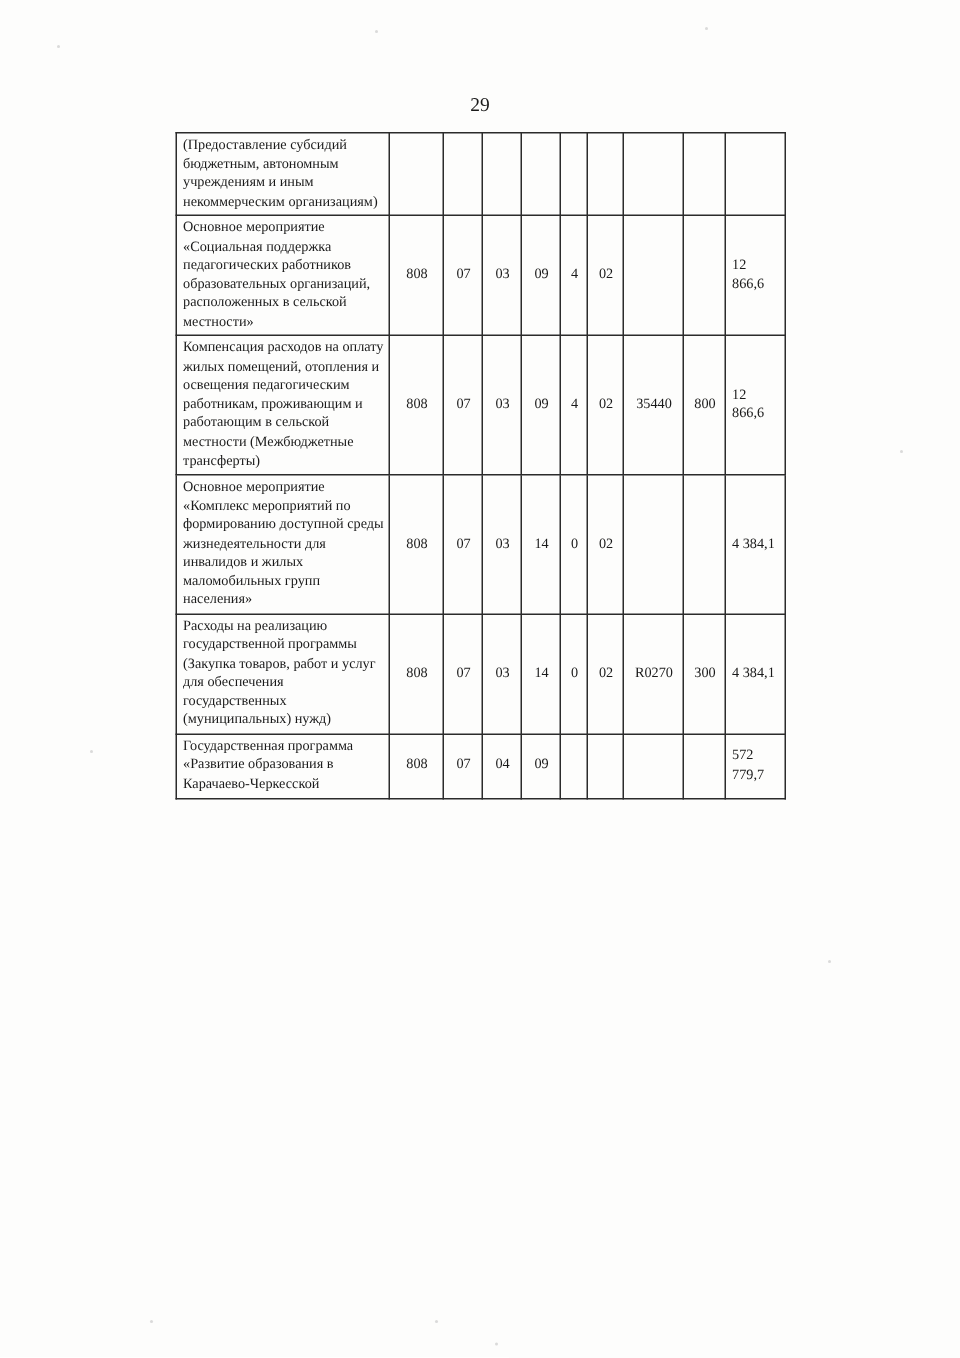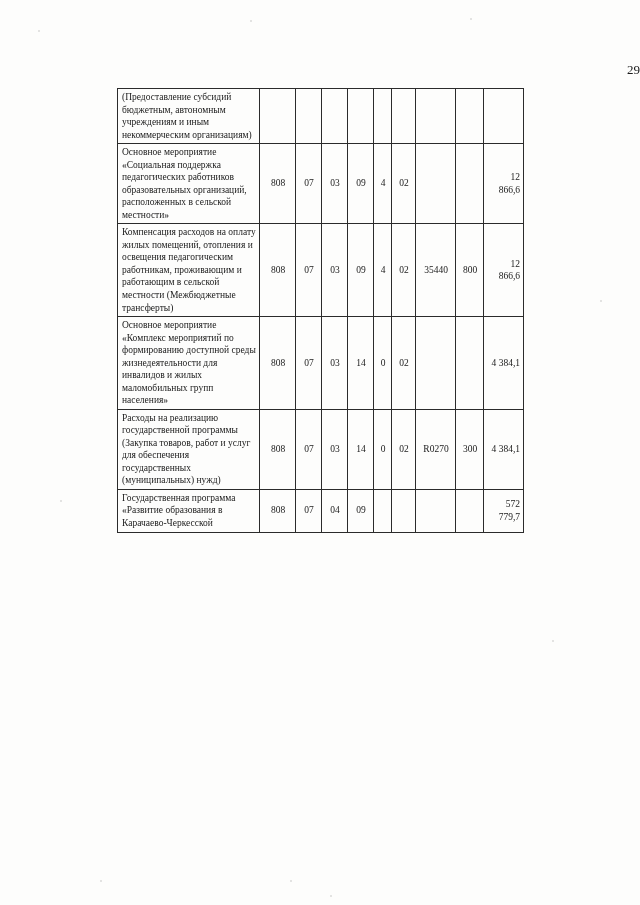--- a/index.html
+++ b/index.html
@@ -14,21 +14,21 @@
     background: #fdfdfc;
     font-family: "Liberation Serif", serif;
     color: #1a1a1a;
     overflow: hidden;
   }
   .page-number {
     position: absolute;
     top: 62px;
     left: 0;
     width: 640px;
-    text-align: right;
+    text-align: center;
     font-size: 13px;
     font-family: "Liberation Serif", serif;
   }
   .table-wrap {
     position: absolute;
     top: 88px;
     left: 117px;
     width: 406px;
   }
   table.doc-table {
@@ -46,21 +46,21 @@
   td.c-name {
     text-align: left;
     vertical-align: top;
     padding-top: 3px;
   }
   td.c-num {
     text-align: center;
     font-size: 10px;
   }
   td.c-amount {
-    text-align: right;
+    text-align: left;
     font-size: 10px;
     padding-left: 5px;
   }
   
   col.w-name   { width: 142px; }
   col.w-808    { width: 36px; }
   col.w-07     { width: 26px; }
   col.w-03     { width: 26px; }
   col.w-09     { width: 26px; }
   col.w-4      { width: 18px; }

